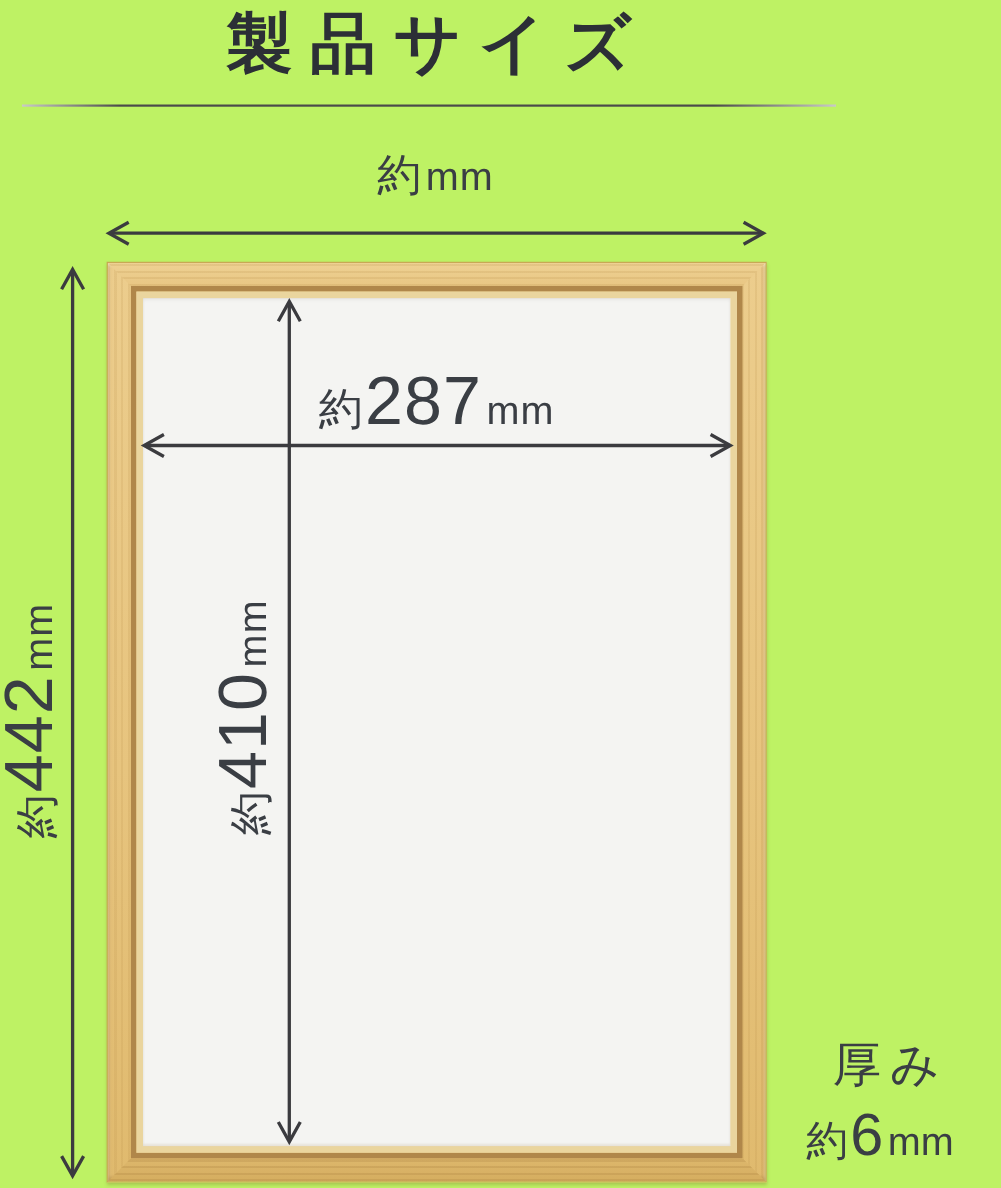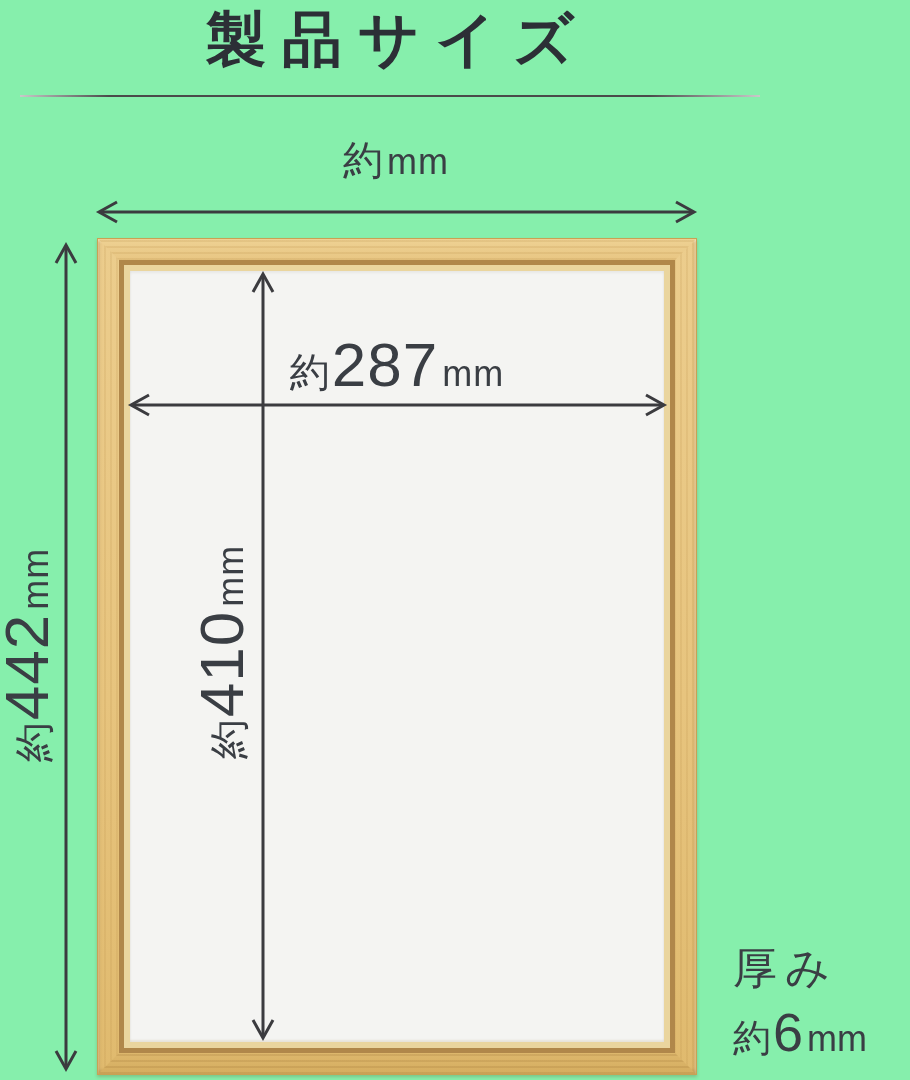--- a/index.html
+++ b/index.html
@@ -1,19 +1,19 @@
 <!DOCTYPE html>
 <html><head>
 <meta charset="utf-8">
 <style>
   html,body{margin:0;padding:0;background:#ffffff;}
   body{width:910px;height:1080px;position:relative;overflow:hidden;
        font-family:"Liberation Sans","DejaVu Sans",sans-serif;}
 
-  .canvas{position:absolute;inset:0;width:910px;height:1080px;background:#86efac;}
+  .canvas{position:absolute;inset:0;width:910px;height:1080px;background:#bef264;}
 
   
   .page-title{
     position:absolute;left:0;top:0;width:780px;height:80px;
     text-align:center;line-height:80px;
     font-family:"Liberation Serif","DejaVu Serif",serif;
     font-size:60px;font-weight:700;letter-spacing:16px;padding-left:16px;
     box-sizing:border-box;color:#2c2f36;white-space:nowrap;
   }
   .title-divider{
@@ -70,21 +70,21 @@
 
   .label-outer-width{left:396px;top:140px;transform:translateX(-50%);}
   .label-inner-width{left:397px;top:334px;transform:translateX(-50%);}
   .label-outer-height{left:27px;top:655px;transform:translate(-50%,-50%) rotate(-90deg);}
   .label-inner-height{left:222px;top:652px;transform:translate(-50%,-50%) rotate(-90deg);}
 
   
   .thickness{position:absolute;left:733px;top:944px;color:#3a3e44;}
   .thickness .t-label{
     font-family:"Liberation Serif","DejaVu Serif",serif;
-    font-size:44px;letter-spacing:8px;line-height:1.15;
+    font-size:44px;letter-spacing:8px;line-height:1.15;margin-left:24px;
   }
   .thickness .t-value{display:flex;align-items:baseline;margin-top:10px;line-height:1;}
   .thickness .approx{font-family:"Liberation Serif","DejaVu Serif",serif;font-size:38px;}
   .thickness .value{font-size:54px;margin-left:2px;}
   .thickness .unit{font-size:36px;margin-left:4px;}
 </style>
 </head>
 <body>
 
 <div class="canvas">

